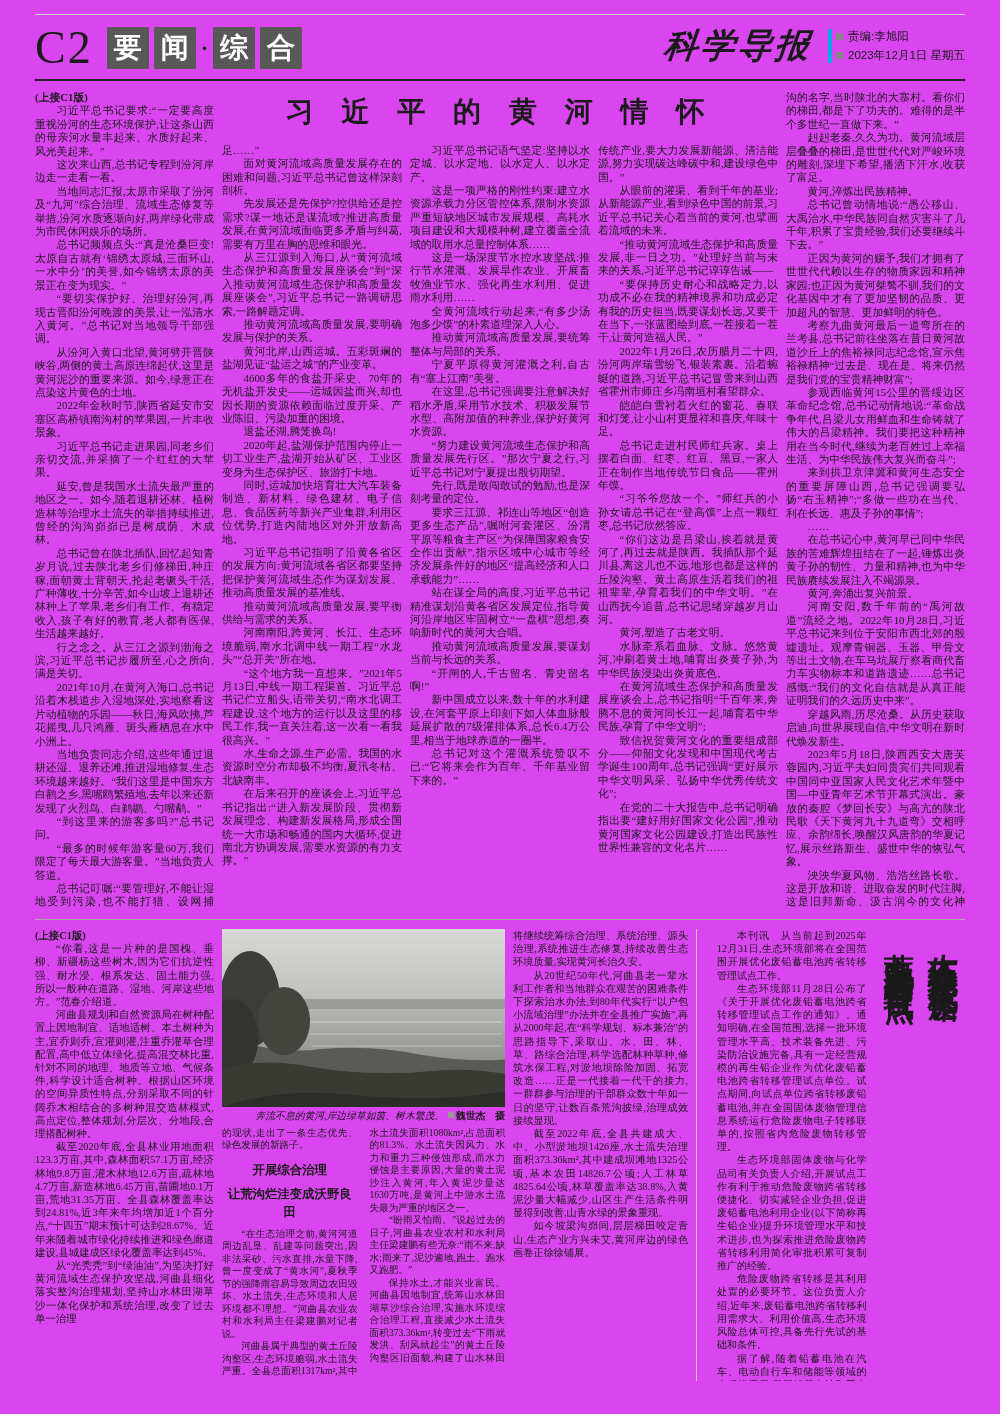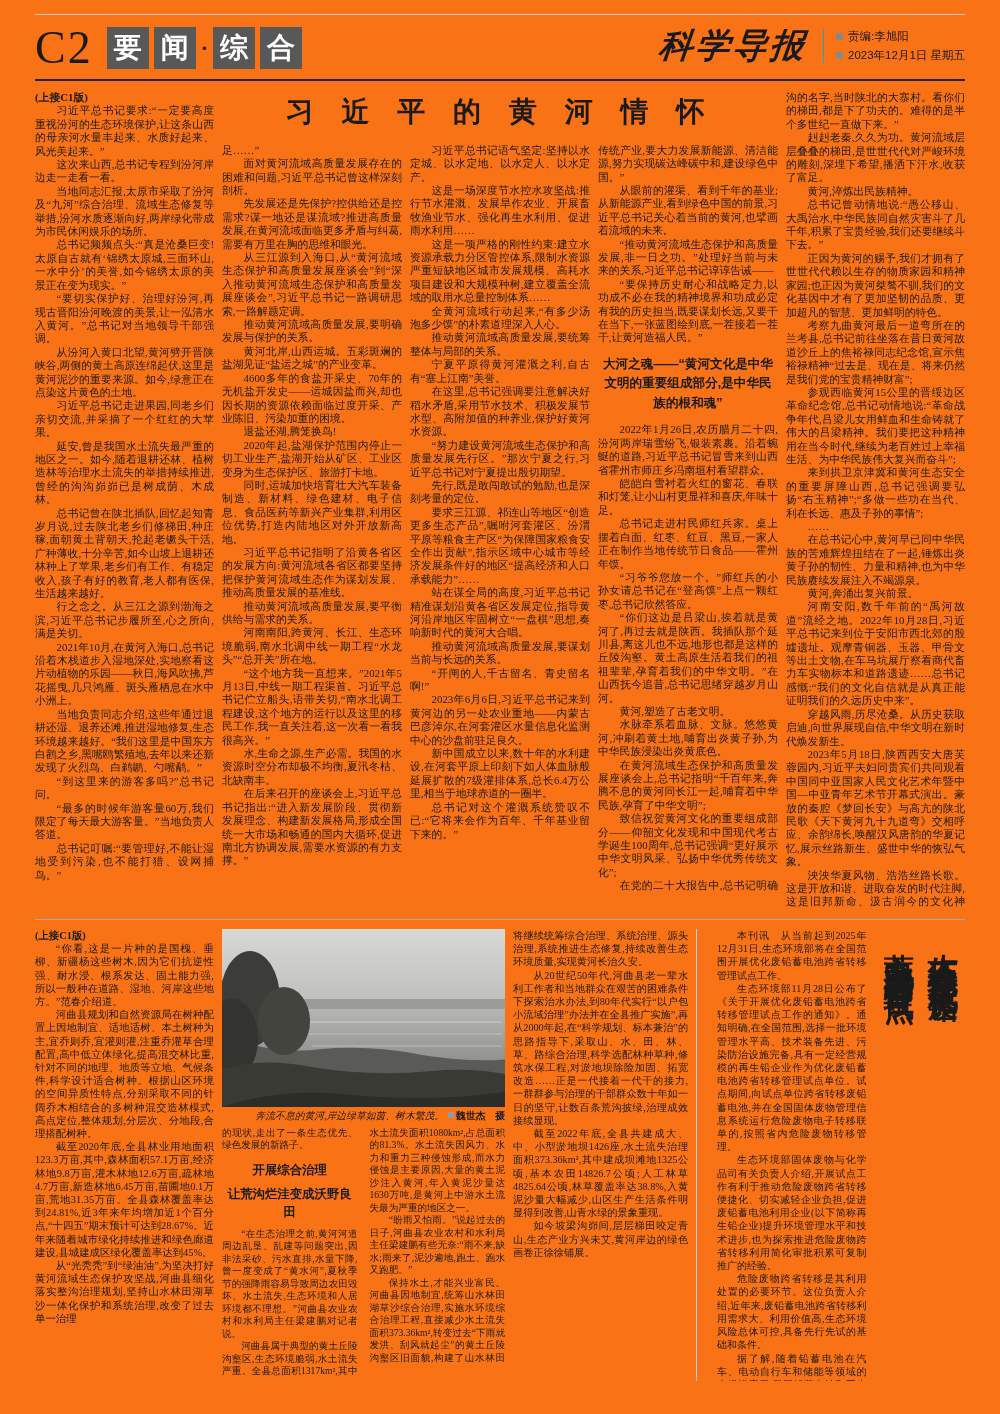--- a/index.html
+++ b/index.html
@@ -1,32 +1,32 @@
 <!DOCTYPE html>
 <html><head>
 <meta charset="utf-8">
 <style>
   html,body{margin:0;padding:0;background:#e8e8e6;}
-  .page{position:relative;width:1000px;height:1414px;background:#f97316;margin:0 auto;
+  .page{position:relative;width:1000px;height:1414px;background:#d946ef;margin:0 auto;
         font-family:"Liberation Serif","DejaVu Serif",serif;color:#1a1a1a;
         box-sizing:border-box;padding:14px 35px 16px 35px;overflow:hidden;}
   
   .hdr{display:flex;justify-content:space-between;align-items:flex-end;
        border-top:1px solid #cfcfcd;padding-top:8px;padding-bottom:8px;
        border-bottom:2px solid #222;}
   .hdr-left{display:flex;align-items:center;gap:14px;}
   .pageno{font-size:46px;line-height:1;font-family:"Liberation Serif",serif;letter-spacing:2px;}
   .secblocks{display:flex;align-items:center;gap:5px;}
   .secblock{width:42px;height:42px;background:#585858;color:#fff;display:flex;align-items:center;justify-content:center;
             font-family:"Liberation Sans","DejaVu Sans",sans-serif;font-weight:bold;font-size:28px;}
   .secdot{font-size:22px;font-weight:bold;color:#222;}
   .hdr-right{display:flex;align-items:center;gap:16px;padding-bottom:2px;}
   .masthead{font-size:34px;font-weight:bold;font-style:italic;letter-spacing:3px;
             font-family:"Liberation Serif",serif;transform:skewX(-6deg);}
-  .hdr-info{display:flex;flex-direction:column;gap:4px;border-left:1px solid #0ea5e9;padding-left:12px;justify-content:space-between;}
+  .hdr-info{display:flex;flex-direction:column;gap:4px;border-left:4px solid #0ea5e9;padding-left:4px;justify-content:space-between;}
   .hdr-info .line{display:flex;align-items:center;gap:5px;font-size:11.5px;
                   font-family:"Liberation Sans","DejaVu Sans",sans-serif;}
   .sq{width:7px;height:7px;background:#888;display:inline-block;}
   
   .para{margin:0;text-indent:2em;text-align:justify;}
   .para.ni{text-indent:0;}
   .para.cont{text-indent:0;font-weight:bold;}
   .para.sub{font-weight:bold;text-indent:0;text-align:center;
             font-family:"Liberation Sans","DejaVu Sans",sans-serif;
             font-size:12.6px;line-height:1.55;margin:10px 4px;}
@@ -95,20 +95,21 @@
 
   <div class="topsec">
     <div class="tcol">
         <p class="para cont">(上接C1版)</p>
         <p class="para">习近平总书记要求:“一定要高度重视汾河的生态环境保护,让这条山西的母亲河水量丰起来、水质好起来、风光美起来。”</p>
         <p class="para">这次来山西,总书记专程到汾河岸边走一走看一看。</p>
         <p class="para">当地同志汇报,太原市采取了汾河及“九河”综合治理、流域生态修复等举措,汾河水质逐渐向好,两岸绿化带成为市民休闲娱乐的场所。</p>
         <p class="para">总书记频频点头:“真是沧桑巨变!太原自古就有‘锦绣太原城,三面环山,一水中分’的美誉,如今锦绣太原的美景正在变为现实。”</p>
         <p class="para">“要切实保护好、治理好汾河,再现古晋阳汾河晚渡的美景,让一泓清水入黄河。”总书记对当地领导干部强调。</p>
         <p class="para">从汾河入黄口北望,黄河劈开晋陕峡谷,两侧的黄土高原连绵起伏,这里是黄河泥沙的重要来源。如今,绿意正在点染这片黄色的土地。</p>
+        <p class="para">2022年金秋时节,陕西省延安市安塞区高桥镇南沟村的苹果园,一片丰收景象。</p>
         <p class="para">习近平总书记走进果园,同老乡们亲切交流,并采摘了一个红红的大苹果。</p>
         <p class="para">延安,曾是我国水土流失最严重的地区之一。如今,随着退耕还林、植树造林等治理水土流失的举措持续推进,曾经的沟沟峁峁已是树成荫、木成林。</p>
         <p class="para">总书记曾在陕北插队,回忆起知青岁月说,过去陕北老乡们修梯田,种庄稼,面朝黄土背朝天,抡起老镢头干活,广种薄收,十分辛苦,如今山坡上退耕还林种上了苹果,老乡们有工作、有稳定收入,孩子有好的教育,老人都有医保,生活越来越好。</p>
         <p class="para">行之念之。从三江之源到渤海之滨,习近平总书记步履所至,心之所向,满是关切。</p>
         <p class="para">2021年10月,在黄河入海口,总书记沿着木栈道步入湿地深处,实地察看这片动植物的乐园——秋日,海风吹拂,芦花摇曳,几只鸿雁、斑头雁栖息在水中小洲上。</p>
         <p class="para">当地负责同志介绍,这些年通过退耕还湿、退养还滩,推进湿地修复,生态环境越来越好。“我们这里是中国东方白鹳之乡,黑嘴鸥繁殖地,去年以来还新发现了火烈鸟、白鹈鹕、勺嘴鹬。”</p>
         <p class="para">“到这里来的游客多吗?”总书记问。</p>
         <p class="para">“最多的时候年游客量60万,我们限定了每天最大游客量。”当地负责人答道。</p>
         <p class="para">总书记叮嘱:“要管理好,不能让湿地受到污染,也不能打猎、设网捕鸟。”</p>
       </div>
@@ -128,42 +129,40 @@
             <p class="para">同时,运城加快培育壮大汽车装备制造、新材料、绿色建材、电子信息、食品医药等新兴产业集群,利用区位优势,打造内陆地区对外开放新高地。</p>
             <p class="para">习近平总书记指明了沿黄各省区的发展方向:黄河流域各省区都要坚持把保护黄河流域生态作为谋划发展、推动高质量发展的基准线。</p>
             <p class="para">推动黄河流域高质量发展,要平衡供给与需求的关系。</p>
             <p class="para">河南南阳,跨黄河、长江、生态环境脆弱,南水北调中线一期工程“水龙头”“总开关”所在地。</p>
             <p class="para">“这个地方我一直想来。”2021年5月13日,中线一期工程渠首。习近平总书记伫立船头,语带关切,“南水北调工程建设,这个地方的运行以及这里的移民工作,我一直关注着,这一次看一看我很高兴。”</p>
             <p class="para">水,生命之源,生产必需。我国的水资源时空分布却极不均衡,夏汛冬枯、北缺南丰。</p>
             <p class="para">在后来召开的座谈会上,习近平总书记指出:“进入新发展阶段、贯彻新发展理念、构建新发展格局,形成全国统一大市场和畅通的国内大循环,促进南北方协调发展,需要水资源的有力支撑。”</p>
           </div>
         <div class="mcol">
             <p class="para">习近平总书记语气坚定:坚持以水定城、以水定地、以水定人、以水定产。</p>
+            <p class="para">这是一项严格的刚性约束:建立水资源承载力分区管控体系,限制水资源严重短缺地区城市发展规模、高耗水项目建设和大规模种树,建立覆盖全流域的取用水总量控制体系……</p>
             <p class="para">这是一场深度节水控水攻坚战:推行节水灌溉、发展旱作农业、开展畜牧渔业节水、强化再生水利用、促进雨水利用……</p>
-            <p class="para">这是一项严格的刚性约束:建立水资源承载力分区管控体系,限制水资源严重短缺地区城市发展规模、高耗水项目建设和大规模种树,建立覆盖全流域的取用水总量控制体系……</p>
             <p class="para">全黄河流域行动起来,“有多少汤泡多少馍”的朴素道理深入人心。</p>
             <p class="para">推动黄河流域高质量发展,要统筹整体与局部的关系。</p>
             <p class="para">宁夏平原得黄河灌溉之利,自古有“塞上江南”美誉。</p>
             <p class="para">在这里,总书记强调要注意解决好稻水矛盾,采用节水技术、积极发展节水型、高附加值的种养业,保护好黄河水资源。</p>
             <p class="para">“努力建设黄河流域生态保护和高质量发展先行区。”那次宁夏之行,习近平总书记对宁夏提出殷切期望。</p>
             <p class="para">先行,既是敢闯敢试的勉励,也是深刻考量的定位。</p>
             <p class="para">要求三江源、祁连山等地区“创造更多生态产品”,嘱咐河套灌区、汾渭平原等粮食主产区“为保障国家粮食安全作出贡献”,指示区域中心城市等经济发展条件好的地区“提高经济和人口承载能力”……</p>
             <p class="para">站在谋全局的高度,习近平总书记精准谋划沿黄各省区发展定位,指导黄河沿岸地区牢固树立“一盘棋”思想,奏响新时代的黄河大合唱。</p>
             <p class="para">推动黄河流域高质量发展,要谋划当前与长远的关系。</p>
             <p class="para">“开闸的人,千古留名、青史留名啊!”</p>
-            <p class="para">2023年6月6日,习近平总书记来到黄河边的另一处农业重地——内蒙古巴彦淖尔,在河套灌区水量信息化监测中心的沙盘前驻足良久。</p>
             <p class="para">新中国成立以来,数十年的水利建设,在河套平原上印刻下如人体血脉般延展扩散的7级灌排体系,总长6.4万公里,相当于地球赤道的一圈半。</p>
             <p class="para">总书记对这个灌溉系统赞叹不已:“它将来会作为百年、千年基业留下来的。”</p>
           </div>
         <div class="mcol">
             <p class="para ni">传统产业,要大力发展新能源、清洁能源,努力实现碳达峰碳中和,建设绿色中国。”</p>
             <p class="para">从眼前的灌渠、看到千年的基业;从新能源产业,看到绿色中国的前景,习近平总书记关心着当前的黄河,也擘画着流域的未来。</p>
             <p class="para">“推动黄河流域生态保护和高质量发展,非一日之功。”处理好当前与未来的关系,习近平总书记谆谆告诫——</p>
             <p class="para">“要保持历史耐心和战略定力,以功成不必在我的精神境界和功成必定有我的历史担当,既要谋划长远,又要干在当下,一张蓝图绘到底,一茬接着一茬干,让黄河造福人民。”</p>
-            <p class="para sub">大河之魂——“黄河文化是中华文明的重要组成部分,是中华民族的根和魂”</p>
             <p class="para">2022年1月26日,农历腊月二十四,汾河两岸瑞雪纷飞,银装素裹。沿着蜿蜒的道路,习近平总书记冒雪来到山西省霍州市师庄乡冯南垣村看望群众。</p>
             <p class="para">皑皑白雪衬着火红的窗花、春联和灯笼,让小山村更显祥和喜庆,年味十足。</p>
             <p class="para">总书记走进村民师红兵家。桌上摆着白面、红枣、红豆、黑豆,一家人正在制作当地传统节日食品——霍州年馍。</p>
             <p class="para">“习爷爷您放一个。”师红兵的小孙女请总书记在“登高馍”上点一颗红枣,总书记欣然答应。</p>
             <p class="para">“你们这边是吕梁山,挨着就是黄河了,再过去就是陕西。我插队那个延川县,离这儿也不远,地形也都是这样的丘陵沟壑。黄土高原生活着我们的祖祖辈辈,孕育着我们的中华文明。”在山西抚今追昔,总书记思绪穿越岁月山河。</p>
             <p class="para">黄河,塑造了古老文明。</p>
             <p class="para">水脉牵系着血脉、文脉。悠悠黄河,冲刷着黄土地,哺育出炎黄子孙,为中华民族浸染出炎黄底色。</p>
             <p class="para">在黄河流域生态保护和高质量发展座谈会上,总书记指明“千百年来,奔腾不息的黄河同长江一起,哺育着中华民族,孕育了中华文明”;</p>
             <p class="para">致信祝贺黄河文化的重要组成部分——仰韶文化发现和中国现代考古学诞生100周年,总书记强调“更好展示中华文明风采、弘扬中华优秀传统文化”;</p>
             <p class="para">在党的二十大报告中,总书记明确指出要“建好用好国家文化公园”,推动黄河国家文化公园建设,打造出民族性世界性兼容的文化名片……</p>

